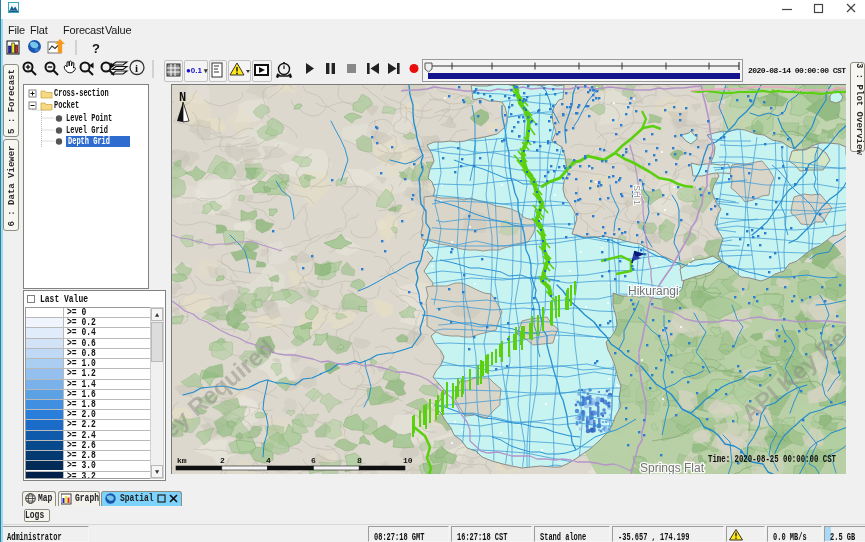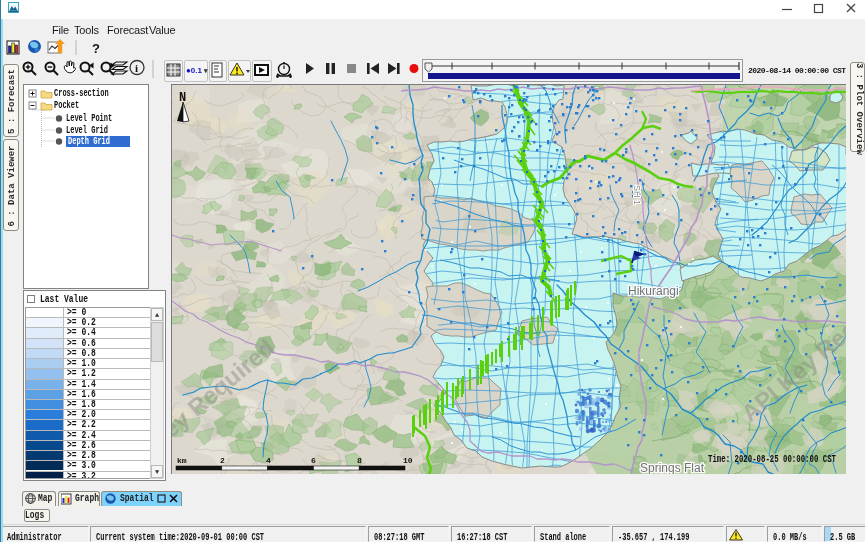--- a/index.html
+++ b/index.html
@@ -8,21 +8,21 @@
 .abs { position:absolute; }
 .mono { font-family:"Liberation Mono",monospace; }
 .cn { font-family:"Liberation Mono",monospace; font-weight:bold; font-size:10px; transform:scaleX(0.7); transform-origin:0 50%; display:inline-block; white-space:nowrap; }
 
 
 #titlebar { left:0; top:0; width:865px; height:19px; background:#ffffff; }
 #titleicon { left:8px; top:2px; width:11px; height:11px; }
 #titletext { left:24px; top:2px; font-size:12px; color:#000; }
 
 #menubar { left:0; top:19px; width:865px; height:19px; background:#f0f0f0; font-size:11px; letter-spacing:-0.2px; color:#1a1a1a; }
-#menubar span { position:absolute; top:5px;margin-left:44px; }
+#menubar span { position:absolute; top:5px; }
 
 #toolbar1 { left:0; top:38px; width:865px; height:20px; background:#f0f0f0; }
 
 .vtab { position:absolute; background:#f7f6f1; border:1px solid #8f8d81; border-radius:3px; font-family:"Liberation Mono",monospace; font-size:9px; font-weight:bold; color:#2b2b2b; text-align:center; }
 .vtab span { display:block; transform-origin:center; white-space:nowrap; }
 
 .panel { position:absolute; background:#fff; border:1px solid #828282; }
 #treepanel { left:23px; top:84px; width:126px; height:205px; font-family:"Liberation Mono",monospace; font-size:9.5px; font-weight:bold; color:#111; }
 #legendpanel { left:23px; top:290px; width:143px; height:191px; font-family:"Liberation Mono",monospace; font-size:9.5px; font-weight:bold; color:#111; }
 .trow { position:absolute; height:11px; line-height:11px; white-space:nowrap; }
@@ -57,21 +57,21 @@
   <svg class="abs" width="90" height="19" style="left:770px;top:0">
     <line x1="12" y1="9.5" x2="22" y2="9.5" stroke="#444" stroke-width="1.2"></line>
     <rect x="44.5" y="4.5" width="8" height="8" fill="none" stroke="#444" stroke-width="1.2"></rect>
     <line x1="77" y1="4" x2="85" y2="12" stroke="#444" stroke-width="1.2"></line>
     <line x1="85" y1="4" x2="77" y2="12" stroke="#444" stroke-width="1.2"></line>
   </svg>
 </div>
 
 <div id="menubar" class="abs">
   <span style="left:8px">File</span>
-  <span style="left:30px">Tools</span>
+  <span style="left:30px">Flat</span>
   <span style="left:63px">Forecast</span>
   <span style="left:105px">Value</span>
 </div>
 
 <div id="toolbar1" class="abs">
   <svg width="865" height="20" style="position:absolute;left:0;top:0">
 
     <g transform="translate(7,1)">
       <rect x="0" y="2" width="12" height="13" fill="#fff" stroke="#111" stroke-width="1"></rect>
       <rect x="1.5" y="7" width="2.5" height="7" fill="#2222cc" stroke="#111" stroke-width="0.6"></rect>
@@ -2304,21 +2304,20 @@
   <svg width="22" height="11" style="position:absolute;right:2px;top:2px">
     <rect x="1" y="1" width="7" height="7" fill="none" stroke="#222" stroke-width="1.2"></rect>
     <line x1="13" y1="1" x2="20" y2="8" stroke="#111" stroke-width="1.6"></line>
     <line x1="20" y1="1" x2="13" y2="8" stroke="#111" stroke-width="1.6"></line>
   </svg>
 </div>
 <div id="logsbtn" class="abs"><span class="cn" style="transform:scaleX(0.8)">Logs</span></div>
 
 <div id="statusbar" class="abs">
   <div class="scell" style="left:1px;width:88px"><span class="cn">Administrator</span></div>
-  <div class="scell" style="left:90px;width:276px"><span class="cn">Current system time:2020-09-01 00:00 CST</span></div>
   <div class="scell" style="left:368px;width:81px"><span class="cn">08:27:18 GMT</span></div>
   <div class="scell" style="left:451px;width:81px"><span class="cn">16:27:18 CST</span></div>
   <div class="scell" style="left:534px;width:76px"><span class="cn">Stand alone</span></div>
   <div class="scell" style="left:612px;width:112px"><span class="cn">-35.657 , 174.199</span></div>
   <div class="scell" style="left:726px;width:39px">
     <svg width="14" height="12" style="position:absolute;left:2px;top:2px">
       <polygon points="7,0.5 13.5,11 0.5,11" fill="#ffe818" stroke="#333" stroke-width="1"></polygon>
       <line x1="7" y1="3.5" x2="7" y2="7.5" stroke="#111" stroke-width="1.3"></line>
       <circle cx="7" cy="9.3" r="0.8" fill="#111"></circle>
     </svg>

